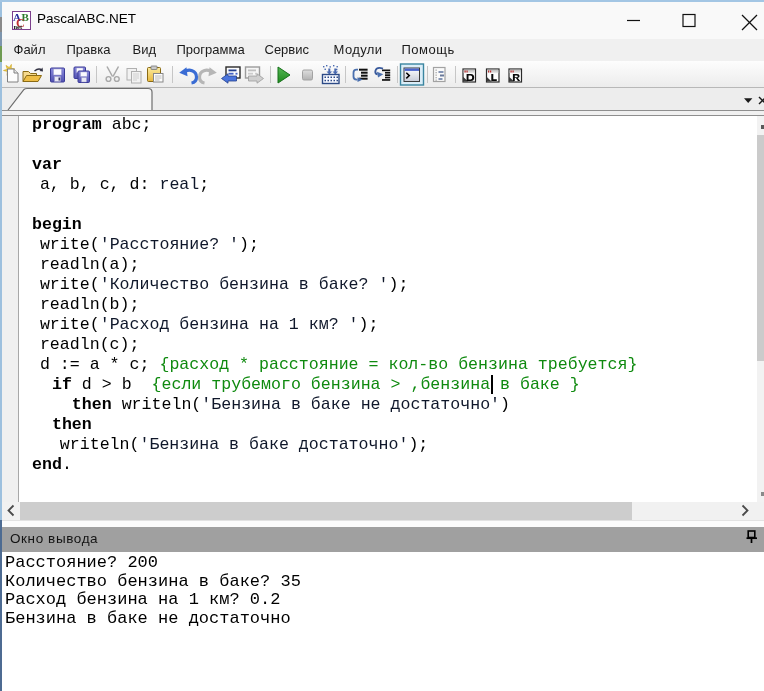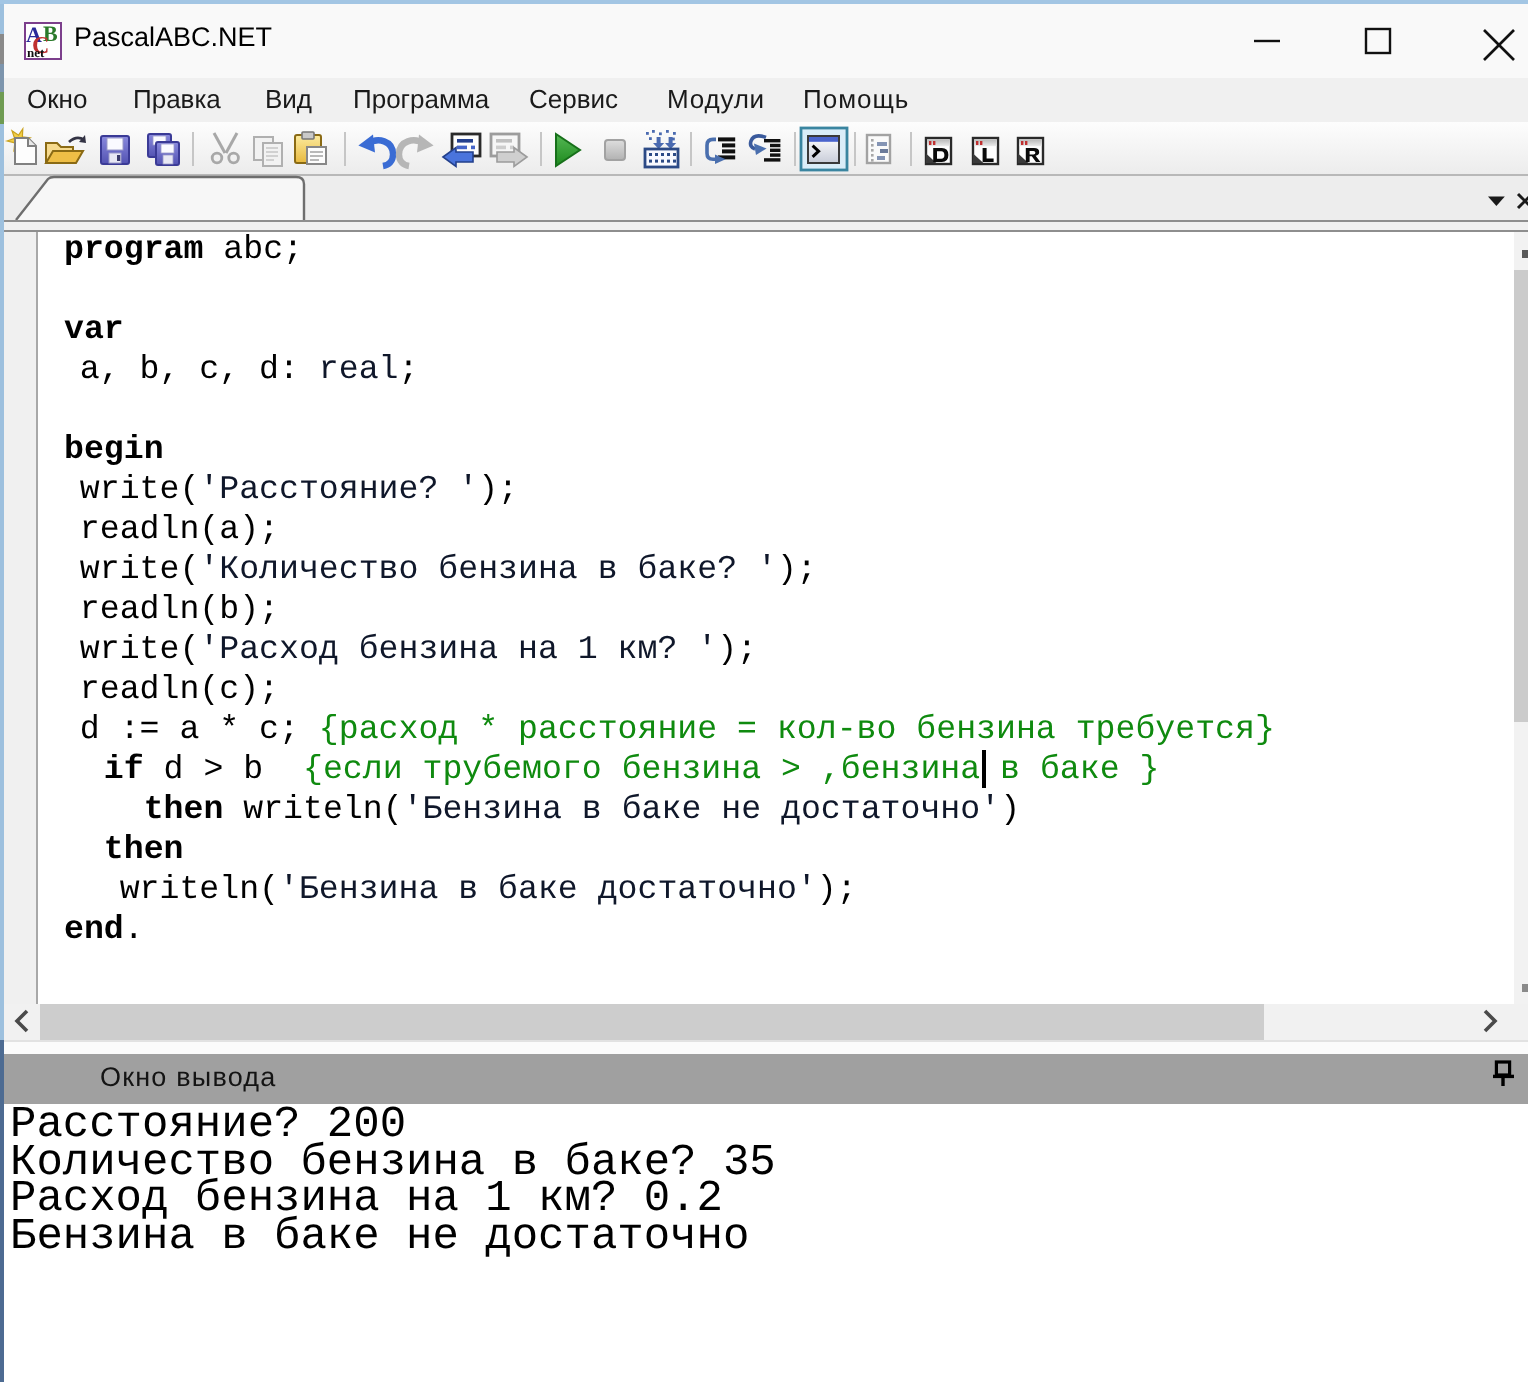--- a/index.html
+++ b/index.html
@@ -39,23 +39,23 @@
 #vsb { left:757px; top:116px; width:7px; height:386px; background:#f2f2f2; }
 #vthumb { left:757px; top:135px; width:7px; height:226px; background:#cbcbcb; }
 #vsbarrow { left:761px; top:125px; width:3px; height:4px; background:#5a5a5a; }
 #vsbarrow2 { left:761px; top:492px; width:3px; height:4px; background:#8a8a8a; }
 
 #hsb { left:2px; top:502px; width:762px; height:18px; background:#f1f1f1; }
 #hthumb { left:20px; top:502px; width:612px; height:18px; background:#cdcdcd; }
 
 #outgap { left:2px; top:520px; width:762px; height:7px; background:#fbfbfb; border-top:1px solid #e2e2e2; }
 #outhdr { left:2px; top:527px; width:762px; height:25px; background:#a0a0a0; }
-#outhdrtext { left:10px; top:531px; font-size:13.5px; color:#141414; letter-spacing:0.6px;margin-left:40px; }
+#outhdrtext { left:10px; top:531px; font-size:13.5px; color:#141414; letter-spacing:0.6px; }
 #output { left:2px; top:552px; width:762px; height:139px; background:#fff; }
-#outtext { left:5px; top:554px; font-family:"Liberation Mono", monospace; font-size:22px; line-height:18.55px; color:#000; white-space:pre; }
+#outtext { left:5px; top:554px; font-family:"Liberation Mono", monospace; font-size:17px; line-height:18.55px; color:#000; white-space:pre; }
 </style>
 </head>
 <body>
 <div class="abs" id="topborder"></div>
 <div class="abs" id="leftborder"></div>
 <div class="abs" id="leftborder2"></div>
 <div class="abs" style="left:0;top:17px;width:2px;height:15px;background:#8a8a8a"></div>
 <div class="abs" style="left:0;top:32px;width:2px;height:14px;background:#7d95ad"></div>
 <div class="abs" style="left:0;top:46px;width:2px;height:16px;background:#6f9b52"></div>
 <div class="abs" id="titlebar"></div>
@@ -68,21 +68,21 @@
 </svg>
 </div>
 <div class="abs" id="title">PascalABC.NET</div>
 <svg class="abs" style="left:620px;top:2px" width="144" height="37" viewBox="0 0 144 37">
 <line x1="7" y1="18.5" x2="20" y2="18.5" stroke="#111" stroke-width="1.2"></line>
 <rect x="63" y="12.5" width="12" height="12" fill="none" stroke="#111" stroke-width="1.2"></rect>
 <line x1="122" y1="13" x2="137" y2="28" stroke="#111" stroke-width="1.3"></line>
 <line x1="137" y1="13" x2="122" y2="28" stroke="#111" stroke-width="1.3"></line>
 </svg>
 <div class="abs" id="menubar">
-<div class="mi" style="left:11.5px">Окно</div>
+<div class="mi" style="left:11.5px">Файл</div>
 <div class="mi" style="left:64.5px">Правка</div>
 <div class="mi" style="left:130.5px">Вид</div>
 <div class="mi" style="left:174.5px">Программа</div>
 <div class="mi" style="left:262.5px">Сервис</div>
 <div class="mi" style="left:331.5px;letter-spacing:0.4px">Модули</div>
 <div class="mi" style="left:399.5px;letter-spacing:0.5px">Помощь</div>
 </div>
 <div class="abs" id="toolbar"></div>
 <div class="abs sep" style="left:96px"></div>
 <div class="abs sep" style="left:172px"></div>

